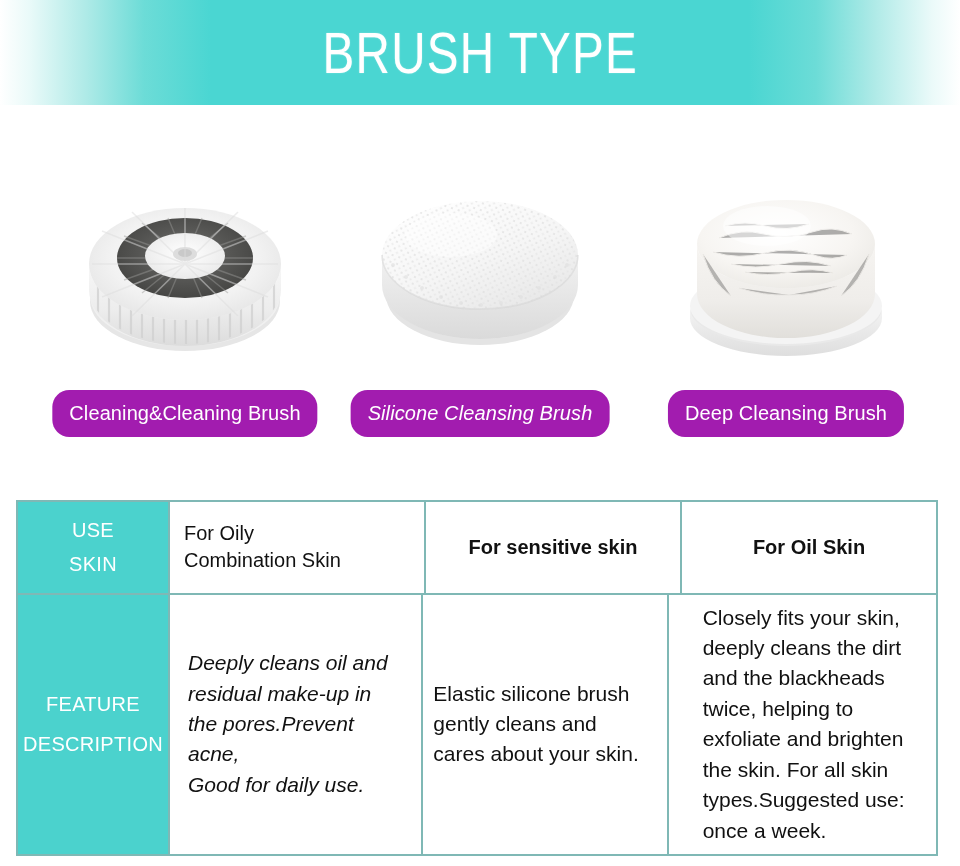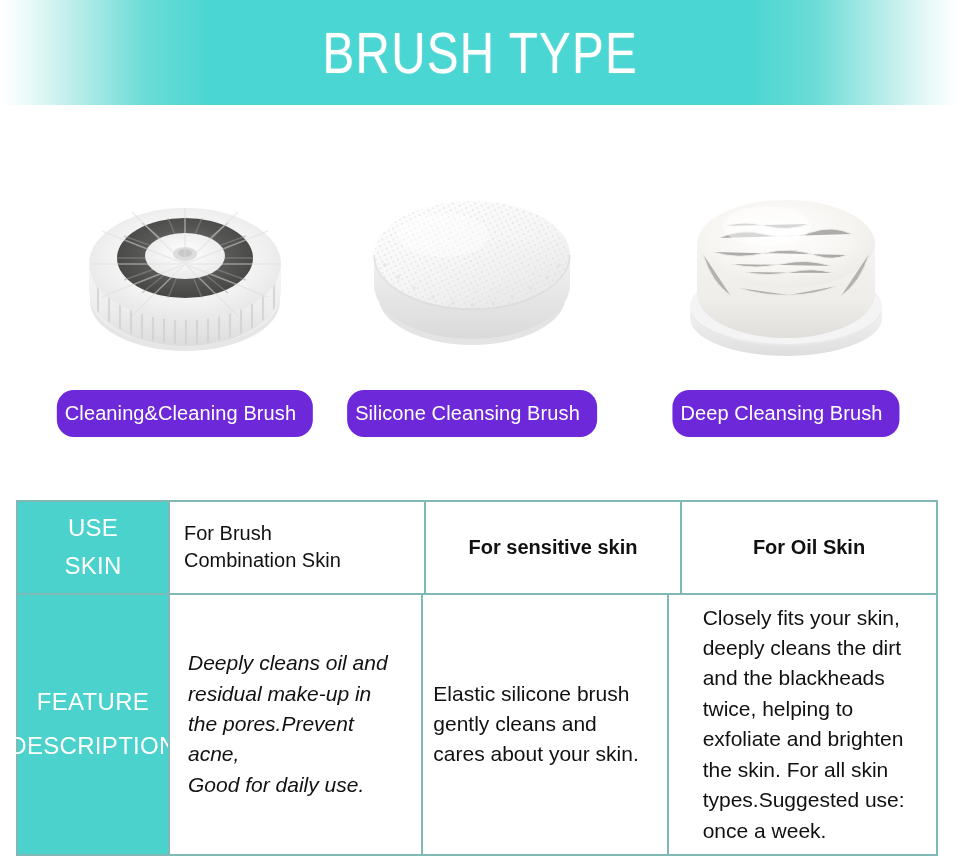--- a/index.html
+++ b/index.html
@@ -62,47 +62,47 @@
     width: 960px;
     height: 355px;
   }
   .product {
     position: absolute;
     top: 0;
     width: 320px;
     height: 355px;
   }
   .product.p1 { left: 25px; }
-  .product.p2 { left: 312px; }
+  .product.p2 { left: 320px; font-style: italic; }
   .product.p3 { left: 626px; }
 
   .product-art {
     position: absolute;
     left: 0;
     top: 40px;
     width: 320px;
     height: 240px;
     display: flex;
     align-items: center;
     justify-content: center;
   }
   .product-art svg { display: block; }
 
   
   .pill {
     position: absolute;
     left: 50%;
     transform: translateX(-50%);
     top: 285px;
-    background: #6d28d9;
+    background: #a21caf;
     color: #ffffff;
     border-radius: 17px;
     font-size: 20px;
     line-height: 1;
-    padding: 13px 17px 14px 8px;
+    padding: 13px 17px 14px 17px;
     white-space: nowrap;
     letter-spacing: 0.1px;
     box-sizing: border-box;
   }
 
   
   .table {
     position: absolute;
     left: 16px;
     top: 500px;
@@ -123,21 +123,21 @@
 
   .rowlabel {
     width: 150px;
     flex: 0 0 150px;
     background: #4bd2cd;
     color: #ffffff;
     display: flex;
     flex-direction: column;
     align-items: center;
     justify-content: center;
-    font-size: 24px;
+    font-size: 20px;
     line-height: 1;
     letter-spacing: 0.3px;
     box-sizing: border-box;
   }
   .rowlabel .l1 { margin-bottom: 14px; }
   .rowlabel .l2 { }
   .row-feat .rowlabel .l1 { margin-bottom: 20px; text-align: center; }
 
   .tcell {
     flex: 1 1 0;
@@ -386,21 +386,21 @@
   </div>
 
   <div class="table">
 
     <div class="trow row-use">
       <div class="rowlabel">
         <span class="l1">USE</span>
         <span class="l2">SKIN</span>
       </div>
       <div class="tcell c1">
-        <span class="cellline">For Brush</span>
+        <span class="cellline">For Oily</span>
         <span class="cellline">Combination Skin</span>
       </div>
       <div class="tcell c2">
         <span class="cellline">For sensitive skin</span>
       </div>
       <div class="tcell c3">
         <span class="cellline">For Oil Skin</span>
       </div>
     </div>
 

